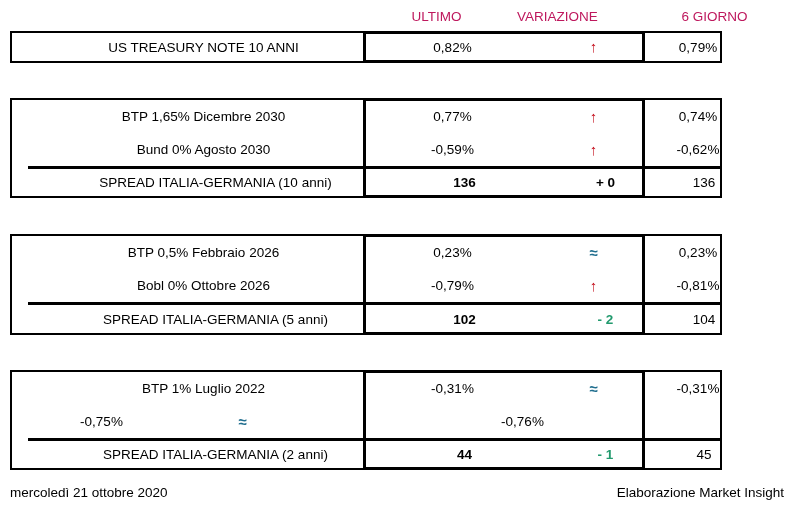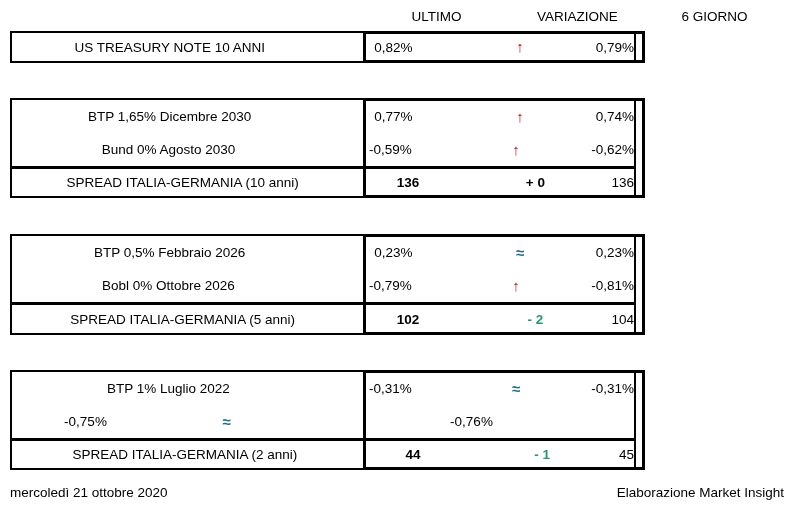--- a/index.html
+++ b/index.html
@@ -6,31 +6,31 @@
   body {
     width:794px; height:508px; position:relative; overflow:hidden;
     font-family:"Liberation Sans", sans-serif;
     color:#000;
   }
   .sheet { position:absolute; inset:0; }
 
   
   .colhead {
     position:absolute; top:8px; height:18px;
-    font-size:13.5px; color:#000000;
+    font-size:13.5px; color:#be185d;
     text-align:center; line-height:18px;
   }
   .colhead.ultimo    { left:363px; width:147px; }
-  .colhead.variazione{ left:510px; width:135px; }
+  .colhead.variazione{ left:490px; width:135px; }
   .colhead.giorno    { left:645px; width:139px; }
 
   
   .sec {
-    position:absolute; left:10px; width:626px;
-    border:2px solid #000; box-sizing:border-box; background:#fff;
+    position:absolute; left:10px; width:712px;
+    border:2px solid #000; box-sizing:border-box; background:#fff;padding-left:16px;
   }
   .sec-1 { top:31px;  height:32px;  }
   .sec-2 { top:98px;  height:100px; }
   .sec-3 { top:234px; height:101px; }
   .sec-4 { top:370px; height:100px; }
 
   .row { display:flex; align-items:center; font-size:13.5px; }
   .row.h28 { height:28px; }
   .row.h33 { height:33px; }
   .row.spread {

